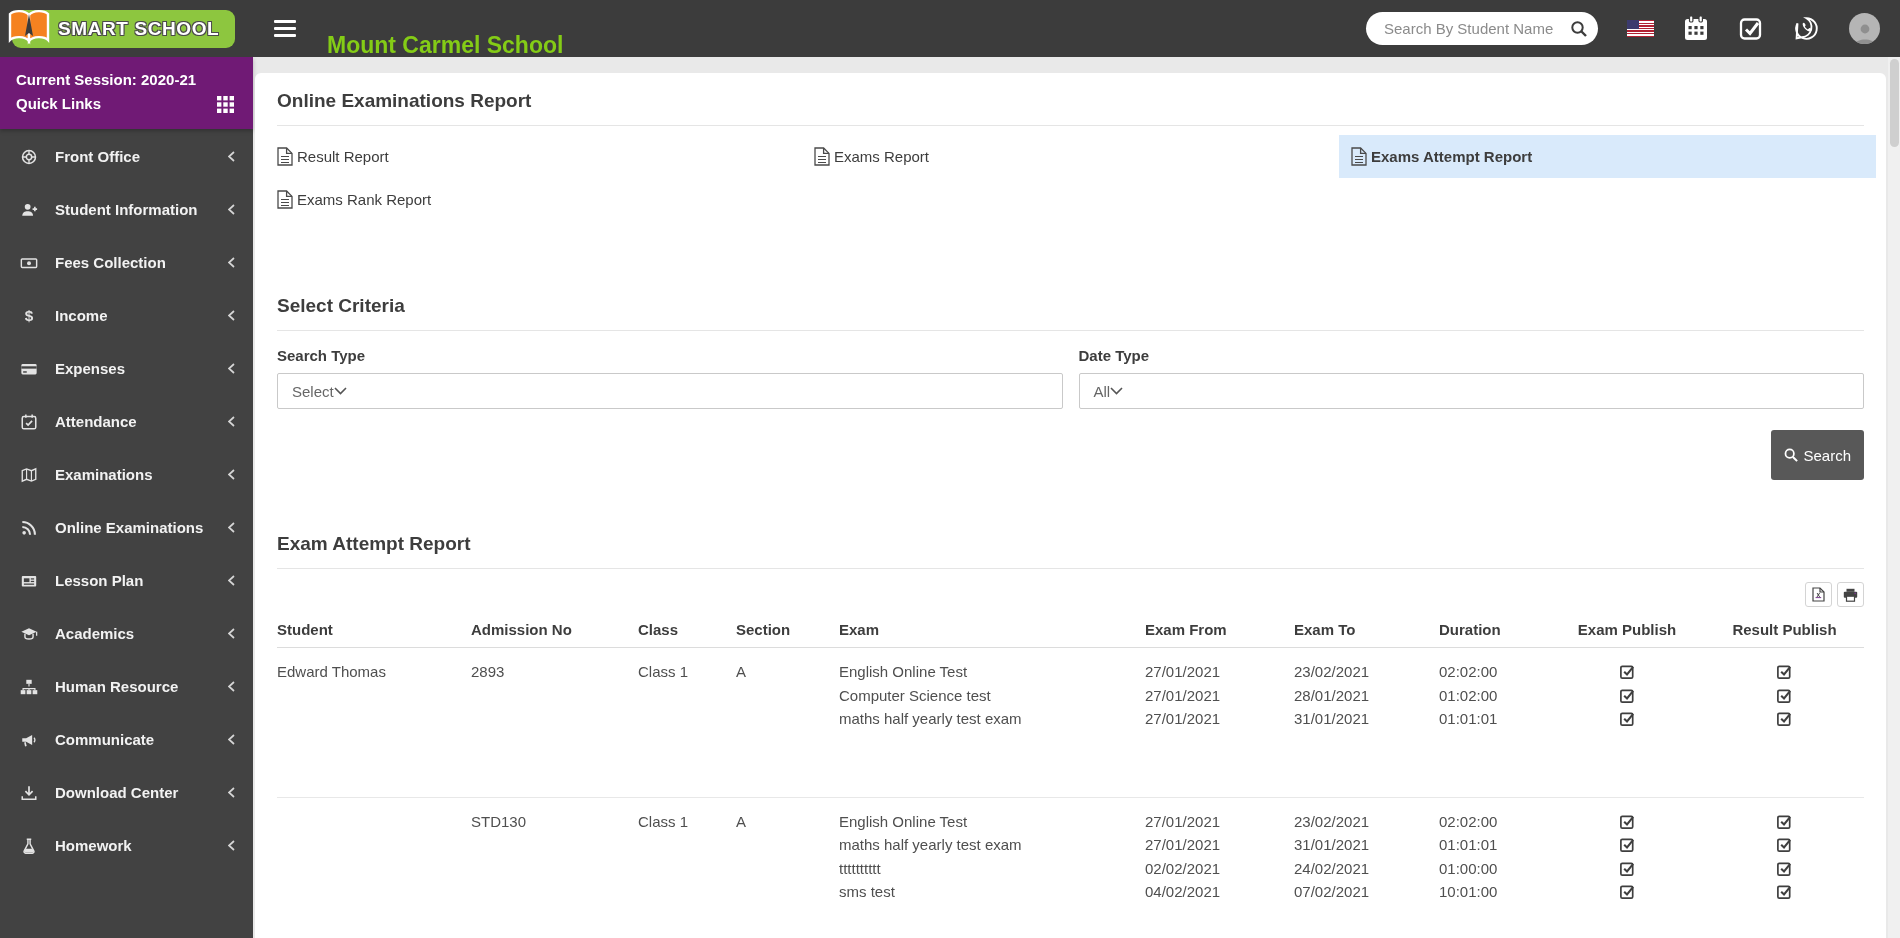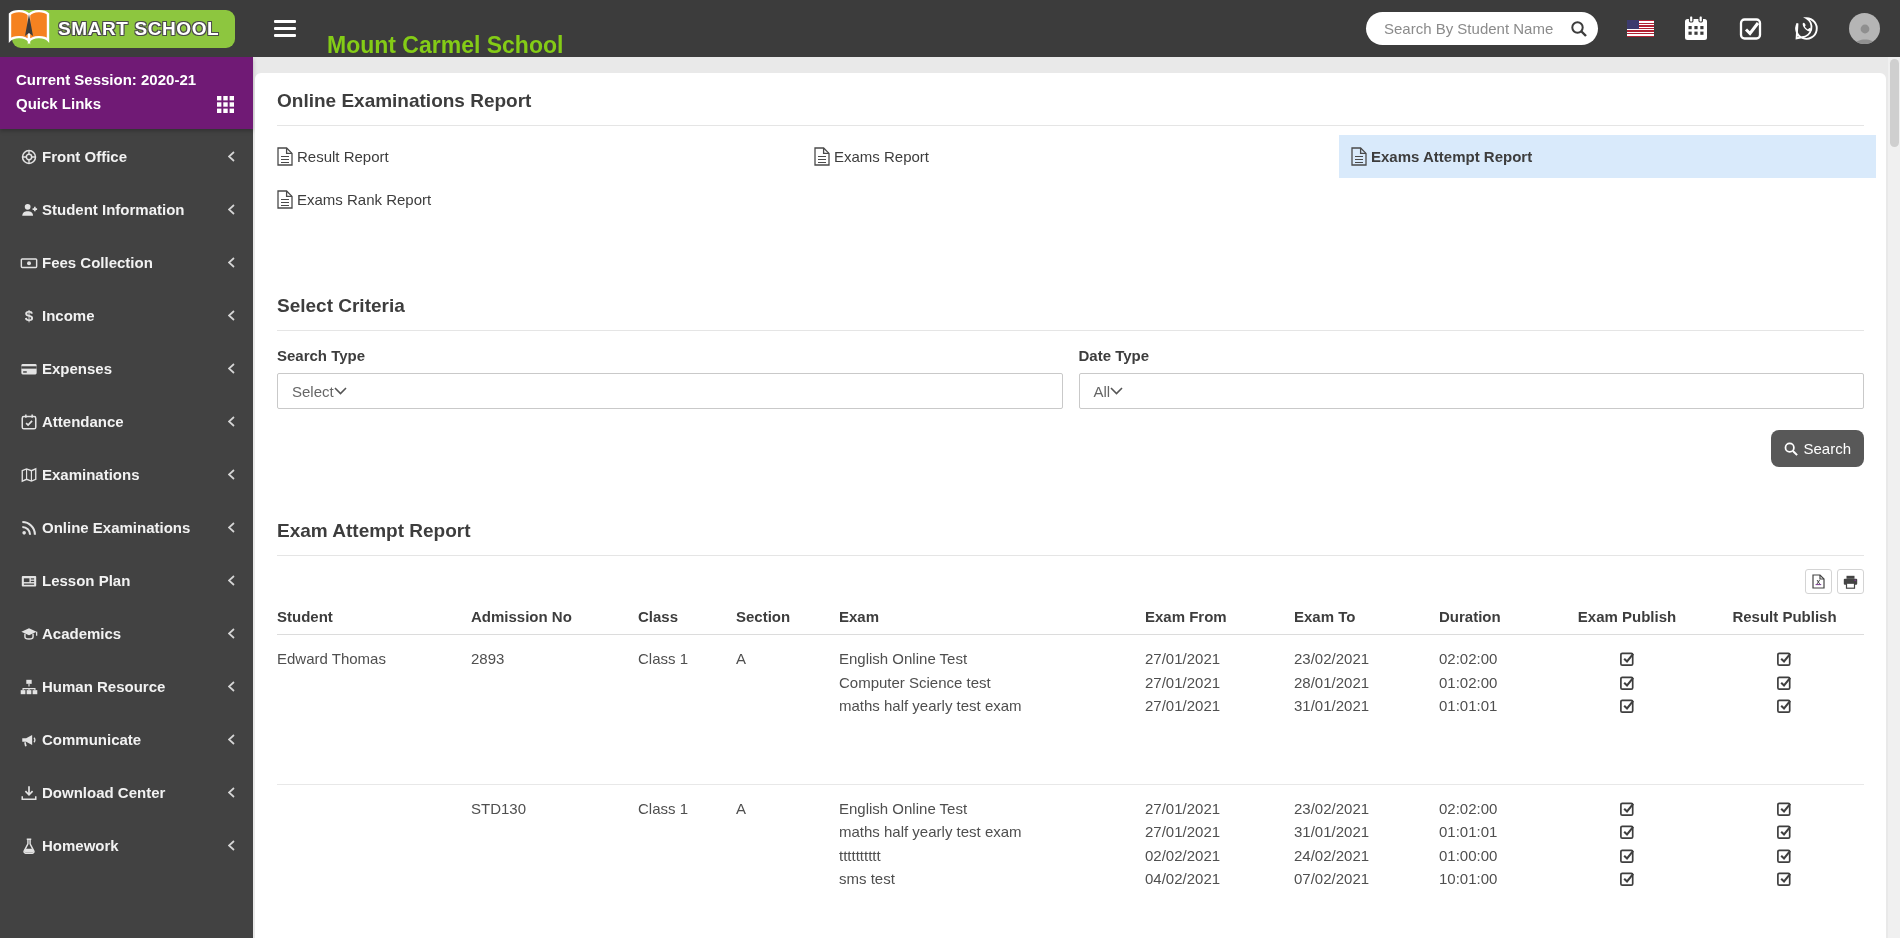--- a/index.html
+++ b/index.html
@@ -35,21 +35,21 @@
   .avatar { width:31px; height:31px; border-radius:50%; background:#b5b5b5; overflow:hidden;
     cursor:pointer; display:flex; align-items:flex-end; justify-content:center; }
   
   .sidebar { position:absolute; top:57px; left:0; width:253px; bottom:0; background:#424242; }
   .side-head { background:#701a75; padding:11px 16px 13px; box-shadow:0 2px 4px rgba(0,0,0,.25); }
   .session { font-size:15px; font-weight:bold; color:#fff; line-height:24px; white-space:nowrap; }
   .ql-row { display:flex; align-items:center; justify-content:space-between; }
   .ql-label { font-size:15px; font-weight:bold; color:#fff; line-height:24px; }
   .ql-icon { cursor:pointer; display:flex; padding:2px; }
   .smenu { padding-top:1px; }
-  .sitem { height:53px; display:flex; align-items:center; padding:0 18px 0 19px; gap:3px;
+  .sitem { height:53px; display:flex; align-items:center; padding:0 18px 0 19px; gap:16px;
     cursor:pointer; color:#eee; }
   .sicon { width:20px; flex:none; display:flex; justify-content:center; }
   .slabel { flex:1; font-size:15px; font-weight:bold; color:#f2f2f2; white-space:nowrap; }
   .chev { flex:none; display:flex; opacity:.95; }
   
   .main { position:absolute; left:253px; top:57px; right:12px; bottom:0; }
   .card { background:#fff; border-radius:6px 6px 0 0; margin:16px 2px 0 2px;
     height:calc(100% - 16px); padding:0 22px; overflow:hidden; }
   .section-h { font-size:19px; color:#3d3d3d; font-weight:bold; padding:17px 0 13px;
     border-bottom:1px solid #e5e5e5; margin:0; }
@@ -59,21 +59,21 @@
     font-size:15px; color:#3d3d3d; text-decoration:none; cursor:pointer; }
   .rlink.active { background:#d9eafb; font-weight:bold; }
   
   .criteria-section { margin-top:57px; }
   .form-grid { display:grid; grid-template-columns:1fr 1fr; gap:16px; margin-top:16px; }
   .flabel { font-size:15px; font-weight:bold; color:#3d3d3d; margin-bottom:9px; }
   .fselect { height:36px; border:1px solid #c9c9c9; border-radius:2px; background:#fff;
     display:flex; align-items:center; padding:0 14px;
     font-size:15px; color:#666; cursor:pointer; }
   .btn-row { display:flex; justify-content:flex-end; margin-top:21px; }
-  .search-btn { background:#585858; color:#fff; border:0; border-radius:8px; height:37px;
+  .search-btn { background:#585858; color:#fff; border:0; border-radius:3px; height:50px;
     padding:0 13px; font-size:15px; font-family:inherit; display:flex; align-items:center;
     gap:5px; cursor:pointer; }
   
   .attempt-section { margin-top:36px; }
   .toolbar { display:flex; justify-content:flex-end; gap:5px; margin-top:13px; }
   .tool-btn { width:27px; height:25px; border:1px solid #d4d4d4; border-radius:3px;
     background:#fff; display:flex; align-items:center; justify-content:center;
     cursor:pointer; padding:0; }
   table.report { width:100%; border-collapse:collapse; table-layout:fixed; margin-top:4px; }
   table.report th { font-size:15px; color:#3d3d3d; font-weight:bold; text-align:left;

